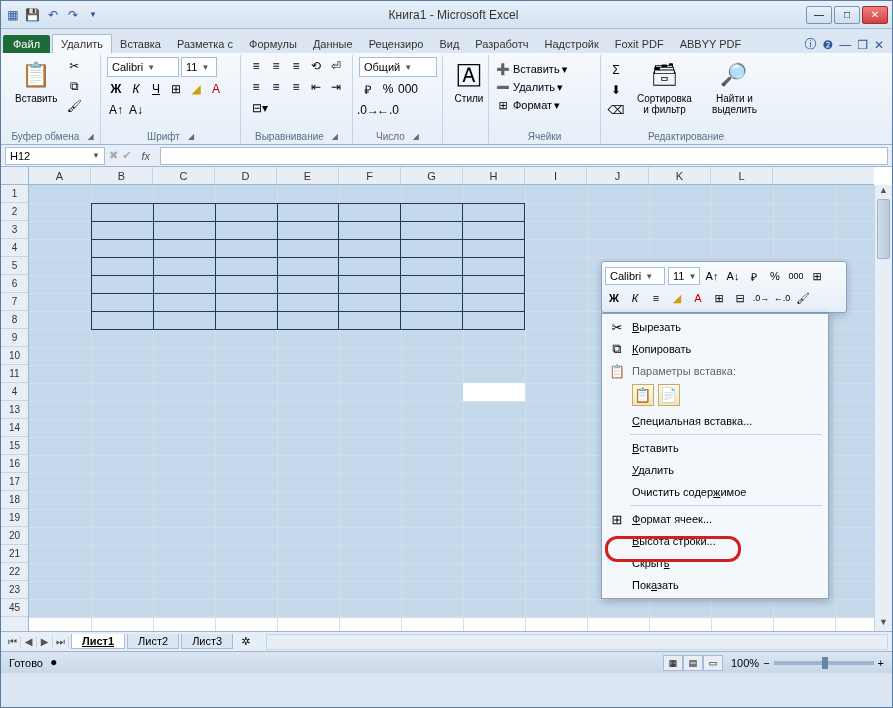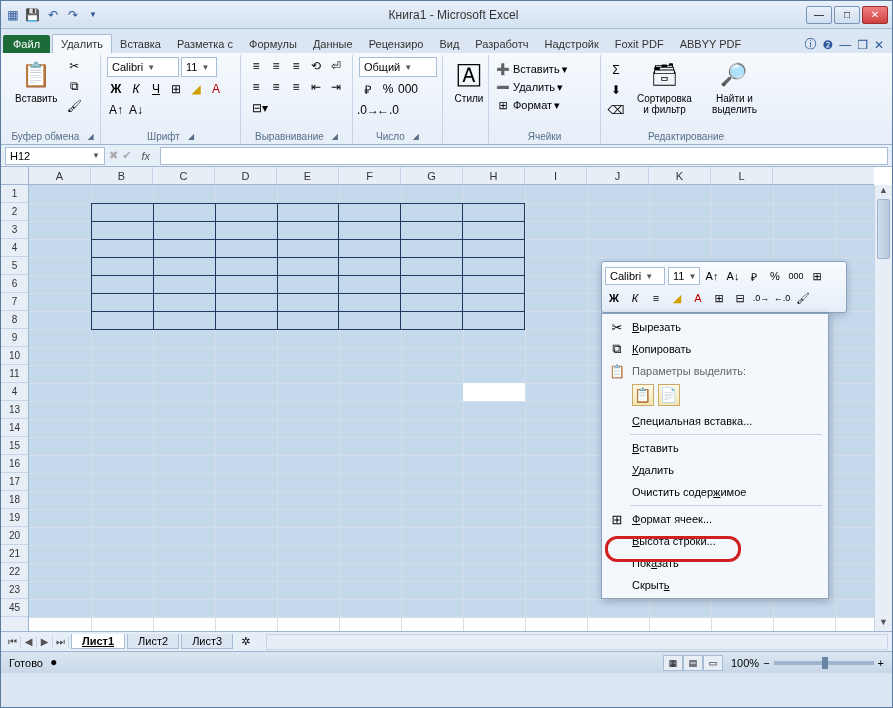--- a/index.html
+++ b/index.html
@@ -533,21 +533,21 @@
     <div class="cm-item">
         <span class="cmicon">✂</span>
         <span><span class="underline-char">В</span>ырезать</span>
       </div>
     <div class="cm-item">
         <span class="cmicon">⧉</span>
         <span><span class="underline-char">К</span>опировать</span>
       </div>
     <div class="cm-item header">
         <span class="cmicon">📋</span>
-        <span>Параметры выделить:</span>
+        <span>Параметры вставка:</span>
       </div>
     <div class="cm-icons-row">
       <span>📋</span>
       <span>📄</span>
     </div>
     <div class="cm-item">
         <span><span class="underline-char">С</span>пециальная вставка...</span>
       </div>
     <div class="cm-sep"></div>
     <div class="cm-item">
@@ -561,22 +561,22 @@
       </div>
     <div class="cm-sep"></div>
     <div class="cm-item">
         <span class="cmicon">⊞</span>
         <span><span class="underline-char">Ф</span>ормат ячеек...</span>
       </div>
     <div class="cm-item">
         <span><span class="underline-char">В</span>ысота строки...</span>
       </div>
     <div class="cm-item">
+        <span>Скрыт<span class="underline-char">ь</span></span>
+      </div>
+    <div class="cm-item">
         <span>Пок<span class="underline-char">а</span>зать</span>
       </div>
-    <div class="cm-item">
-        <span>Скрыт<span class="underline-char">ь</span></span>
-      </div>
   </div>
 
   <div class="red-callout" style="top:535px;left:604px;width:136px;height:26px"></div>
 
 </div>
 
 </body></html>

